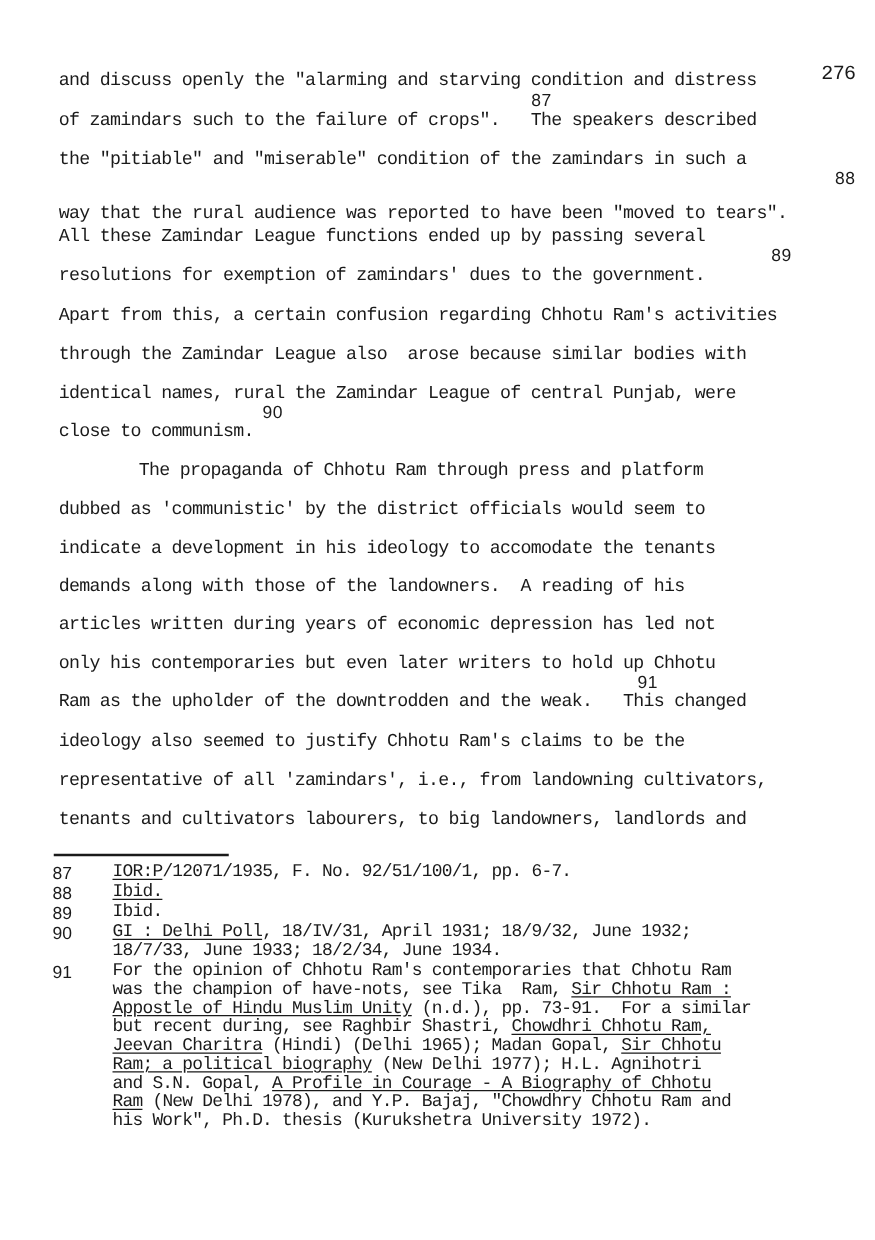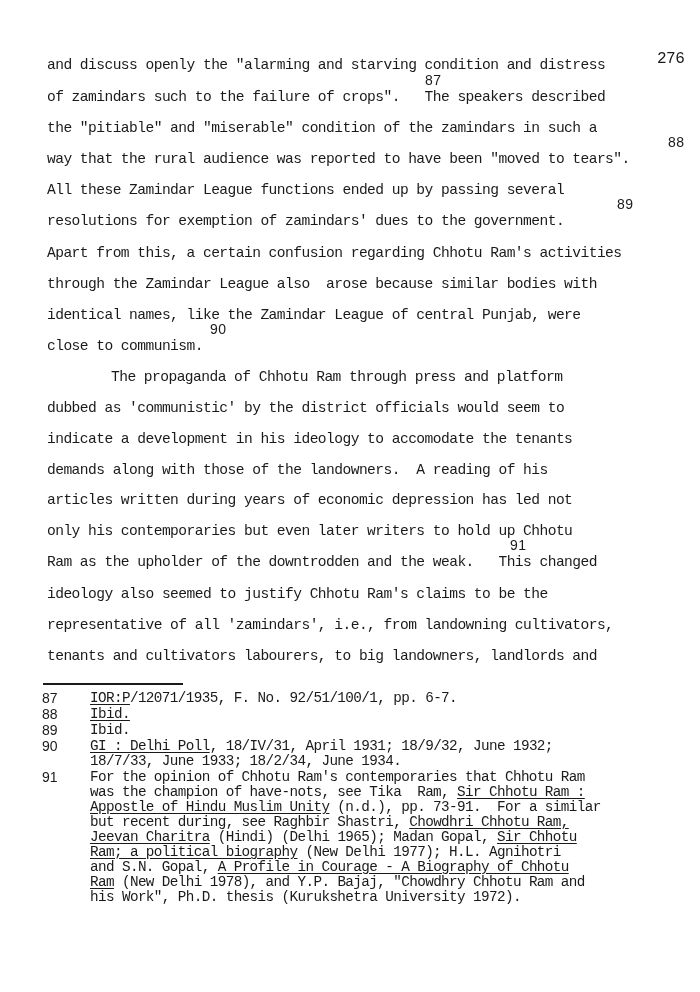--- a/index.html
+++ b/index.html
@@ -43,27 +43,27 @@
 
 <div>
   <div class="page-number">276</div>
 
   <div>
     <div class="body-line" style="top:56px">and discuss openly the "alarming and starving condition and distress</div>
     <div class="sup" style="left:425px;top:72px">87</div>
     <div class="body-line" style="top:88px">of zamindars such to the failure of crops".   The speakers described</div>
     <div class="body-line" style="top:119px">the "pitiable" and "miserable" condition of the zamindars in such a</div>
     <div class="sup" style="left:668px;top:134px">88</div>
-    <div class="body-line" style="top:150px">way that the rural audience was reported to have been "moved to tears".</div>
+    <div class="body-line" style="top:162px">way that the rural audience was reported to have been "moved to tears".</div>
     <div class="body-line" style="top:181px">All these Zamindar League functions ended up by passing several</div>
     <div class="sup" style="left:617px;top:196px">89</div>
     <div class="body-line" style="top:212px">resolutions for exemption of zamindars' dues to the government.</div>
     <div class="body-line" style="top:244px">Apart from this, a certain confusion regarding Chhotu Ram's activities</div>
     <div class="body-line" style="top:275px">through the Zamindar League also  arose because similar bodies with</div>
-    <div class="body-line" style="top:306px">identical names, like the Zamindar League of central Punjab, were</div>
+    <div class="body-line" style="top:306px">identical names, rural the Zamindar League of central Punjab, were</div>
     <div class="sup" style="left:210px;top:321px">90</div>
     <div class="body-line" style="top:337px">close to communism.</div>
     <div class="body-line" style="top:368px;left:111px">The propaganda of Chhotu Ram through press and platform</div>
     <div class="body-line" style="top:399px">dubbed as 'communistic' by the district officials would seem to</div>
     <div class="body-line" style="top:430px">indicate a development in his ideology to accomodate the tenants</div>
     <div class="body-line" style="top:461px">demands along with those of the landowners.  A reading of his</div>
     <div class="body-line" style="top:491px">articles written during years of economic depression has led not</div>
     <div class="body-line" style="top:522px">only his contemporaries but even later writers to hold up Chhotu</div>
     <div class="sup" style="left:510px;top:537px">91</div>
     <div class="body-line" style="top:553px">Ram as the upholder of the downtrodden and the weak.   This changed</div>

